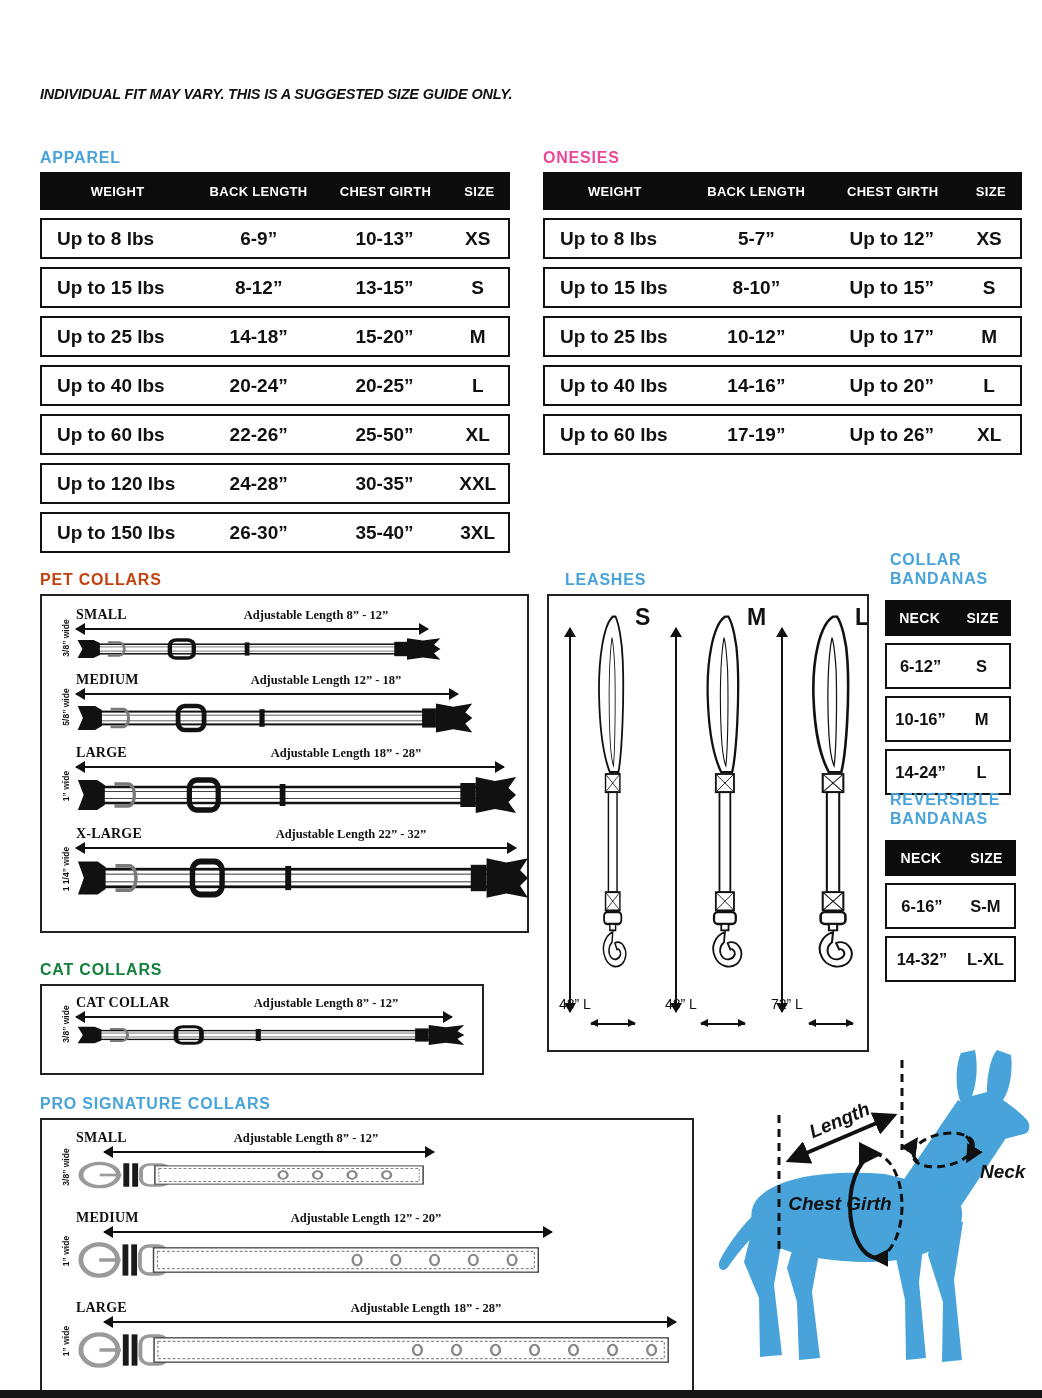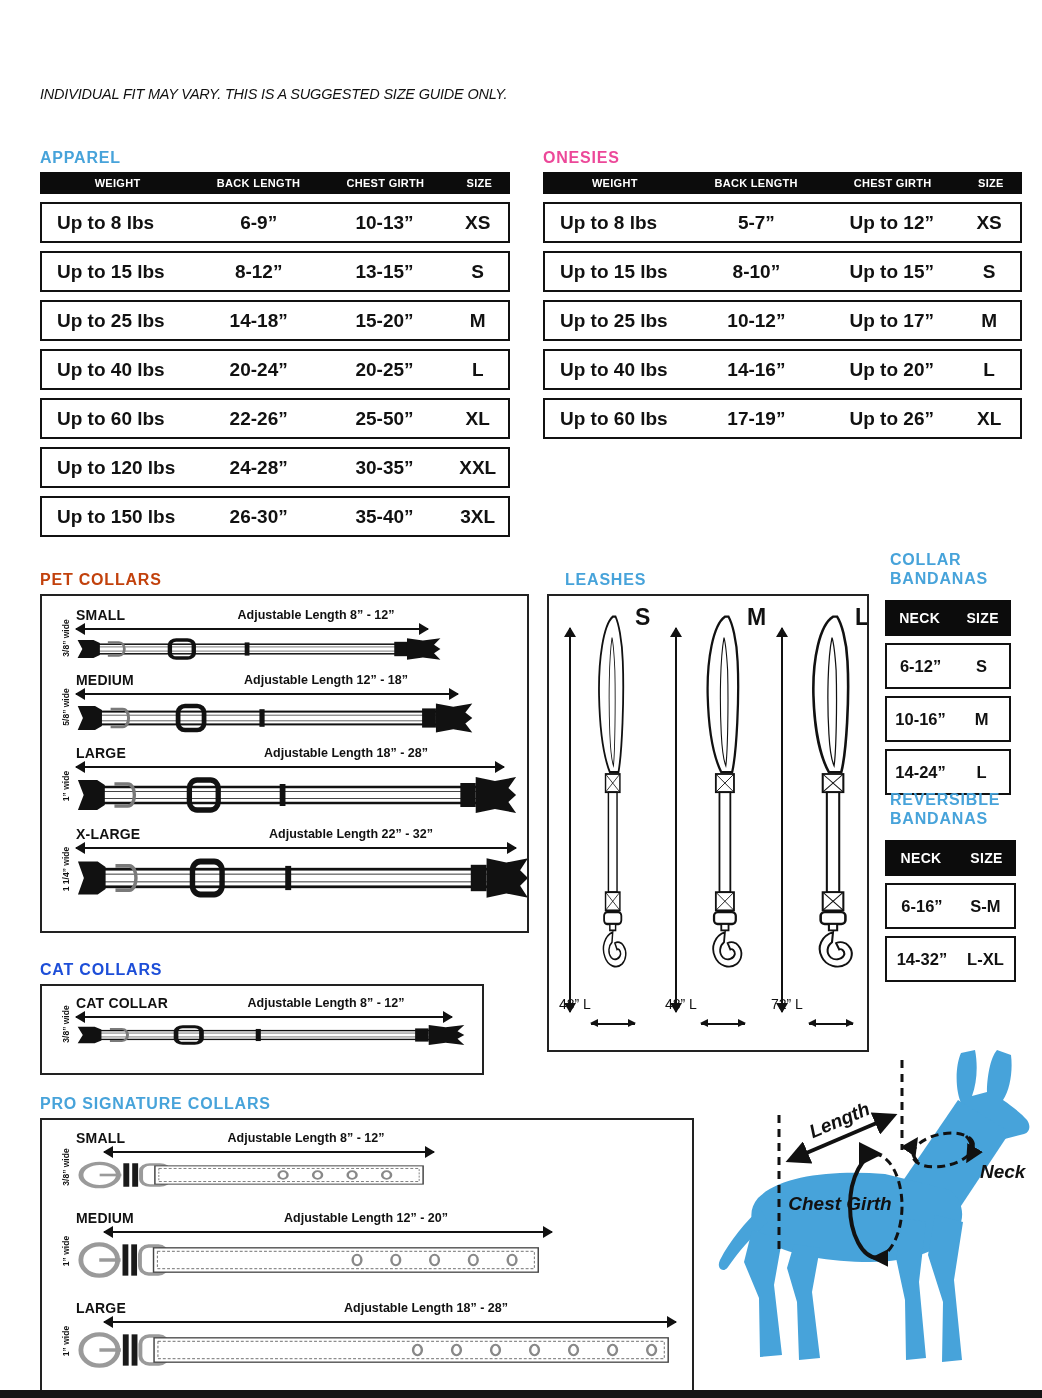--- a/index.html
+++ b/index.html
@@ -2,47 +2,47 @@
 <html><head>
 <meta charset="utf-8">
 <style>
   html,body{margin:0;padding:0;background:#fff;}
   .wrap{position:relative;width:1042px;height:1398px;background:#fff;overflow:hidden;
         font-family:"Liberation Sans",sans-serif;color:#111;}
   .abs{position:absolute;}
   
   .banner{left:40px;top:30px;width:392px;height:43px;display:flex;align-items:center;justify-content:center;
           color:#fff;font-weight:700;font-size:37px;letter-spacing:3px;word-spacing:16px;}
-  .subtitle{left:40px;top:86px;width:480px;font-size:14.5px;font-weight:400;font-style:italic;letter-spacing:-0.2px;}
+  .subtitle{left:40px;top:86px;width:480px;font-size:14.5px;font-weight:700;font-style:italic;letter-spacing:-0.2px;}
   
   .sec-h{font-weight:700;font-size:16px;letter-spacing:0.8px;line-height:19px;}
   
   .thead,.trow{display:grid;align-items:center;text-align:center;font-weight:700;}
-  .thead{background:#0c0c0c;color:#fff;height:22px;font-size:11px;letter-spacing:0.3px;}
+  .thead{background:#0c0c0c;color:#fff;height:38px;font-size:13px;letter-spacing:0.3px;}
   .trow{border:2px solid #111;background:#fff;height:37px;font-size:19px;margin-top:8px;}
   .tbl-app .thead,.tbl-app .trow{grid-template-columns:33% 27% 27% 13%;}
   .tbl-one .thead,.tbl-one .trow{grid-template-columns:30% 29% 28% 13%;}
   .cellL{text-align:left;padding-left:15px;}
   
   .tbl2 .thead{grid-template-columns:55% 45%;height:36px;font-size:14px;}
   .tbl2 .trow{grid-template-columns:55% 45%;height:42px;font-size:16.5px;margin-top:7px;}
   
   .dbox{border:2px solid #222;background:#fff;overflow:hidden;}
   
   .h-arrow{position:relative;height:2px;background:#111;}
   .h-arrow::before{content:"";position:absolute;left:-1px;top:-5px;border-top:6px solid transparent;border-bottom:6px solid transparent;border-right:10px solid #111;}
   .h-arrow::after{content:"";position:absolute;right:-1px;top:-5px;border-top:6px solid transparent;border-bottom:6px solid transparent;border-left:10px solid #111;}
   .h-arrow.sm::before{top:-4px;border-top-width:4px;border-bottom-width:4px;border-right-width:8px;}
   .h-arrow.sm::after{top:-4px;border-top-width:4px;border-bottom-width:4px;border-left-width:8px;}
   .v-arrow{position:absolute;width:2px;background:#111;}
   .v-arrow::before{content:"";position:absolute;top:-1px;left:-5px;border-left:6px solid transparent;border-right:6px solid transparent;border-bottom:10px solid #111;}
   .v-arrow::after{content:"";position:absolute;bottom:-1px;left:-5px;border-left:6px solid transparent;border-right:6px solid transparent;border-top:10px solid #111;}
   
   .collar-row{position:relative;margin:0 0 9px 34px;}
-  .row-head{position:relative;height:18px;margin-bottom:5px;}
+  .row-head{position:relative;height:18px;margin-bottom:5px;font-family:Liberation Serif, serif;}
   .c-label{position:absolute;left:0;top:2px;font-weight:700;font-size:14px;letter-spacing:0.2px;}
   .adj{position:absolute;top:3px;font-weight:700;font-size:12.5px;text-align:center;}
   .w-rot{position:absolute;width:64px;text-align:center;font-size:8.5px;font-weight:700;
          transform:rotate(-90deg);transform-origin:center;}
   .collar-svg{display:block;}
   
   .leash-col{position:absolute;top:6px;height:440px;width:100px;}
   .size-letter{position:absolute;top:2px;font-weight:700;font-size:23px;}
   .len-label{position:absolute;font-size:14px;}
   .w-label{position:absolute;font-size:13.5px;text-align:center;width:76px;margin-top:36px;}
@@ -301,21 +301,21 @@
     <div class="trow">
         <span>6-16”</span>
         <span>S-M</span>
       </div>
     <div class="trow">
         <span>14-32”</span>
         <span>L-XL</span>
       </div>
   </div>
 
-  <div class="abs sec-h" style="left: 40px; top: 960px; color: #1d4ed8;">CAT COLLARS</div>
+  <div class="abs sec-h" style="left: 40px; top: 960px; color: #15803d;">CAT COLLARS</div>
   <div class="abs dbox" style="left:40px;top:984px;width:440px;height:80px;padding-top:7px;">
     <div class="collar-row">
       <div class="row-head" style="width:376px;">
           <span class="c-label">CAT COLLAR</span>
           <span class="adj" style="left:120px;width:260px;">Adjustable Length 8” - 12”</span>
         </div>
       <div class="h-arrow" style="width:376px;margin-bottom:6px;"></div>
       <svg class="collar-svg" viewBox="0 0 460 40" preserveAspectRatio="none" style="width:390px;height:22px;">
           <use href="#collar-def"></use>
         </svg>

